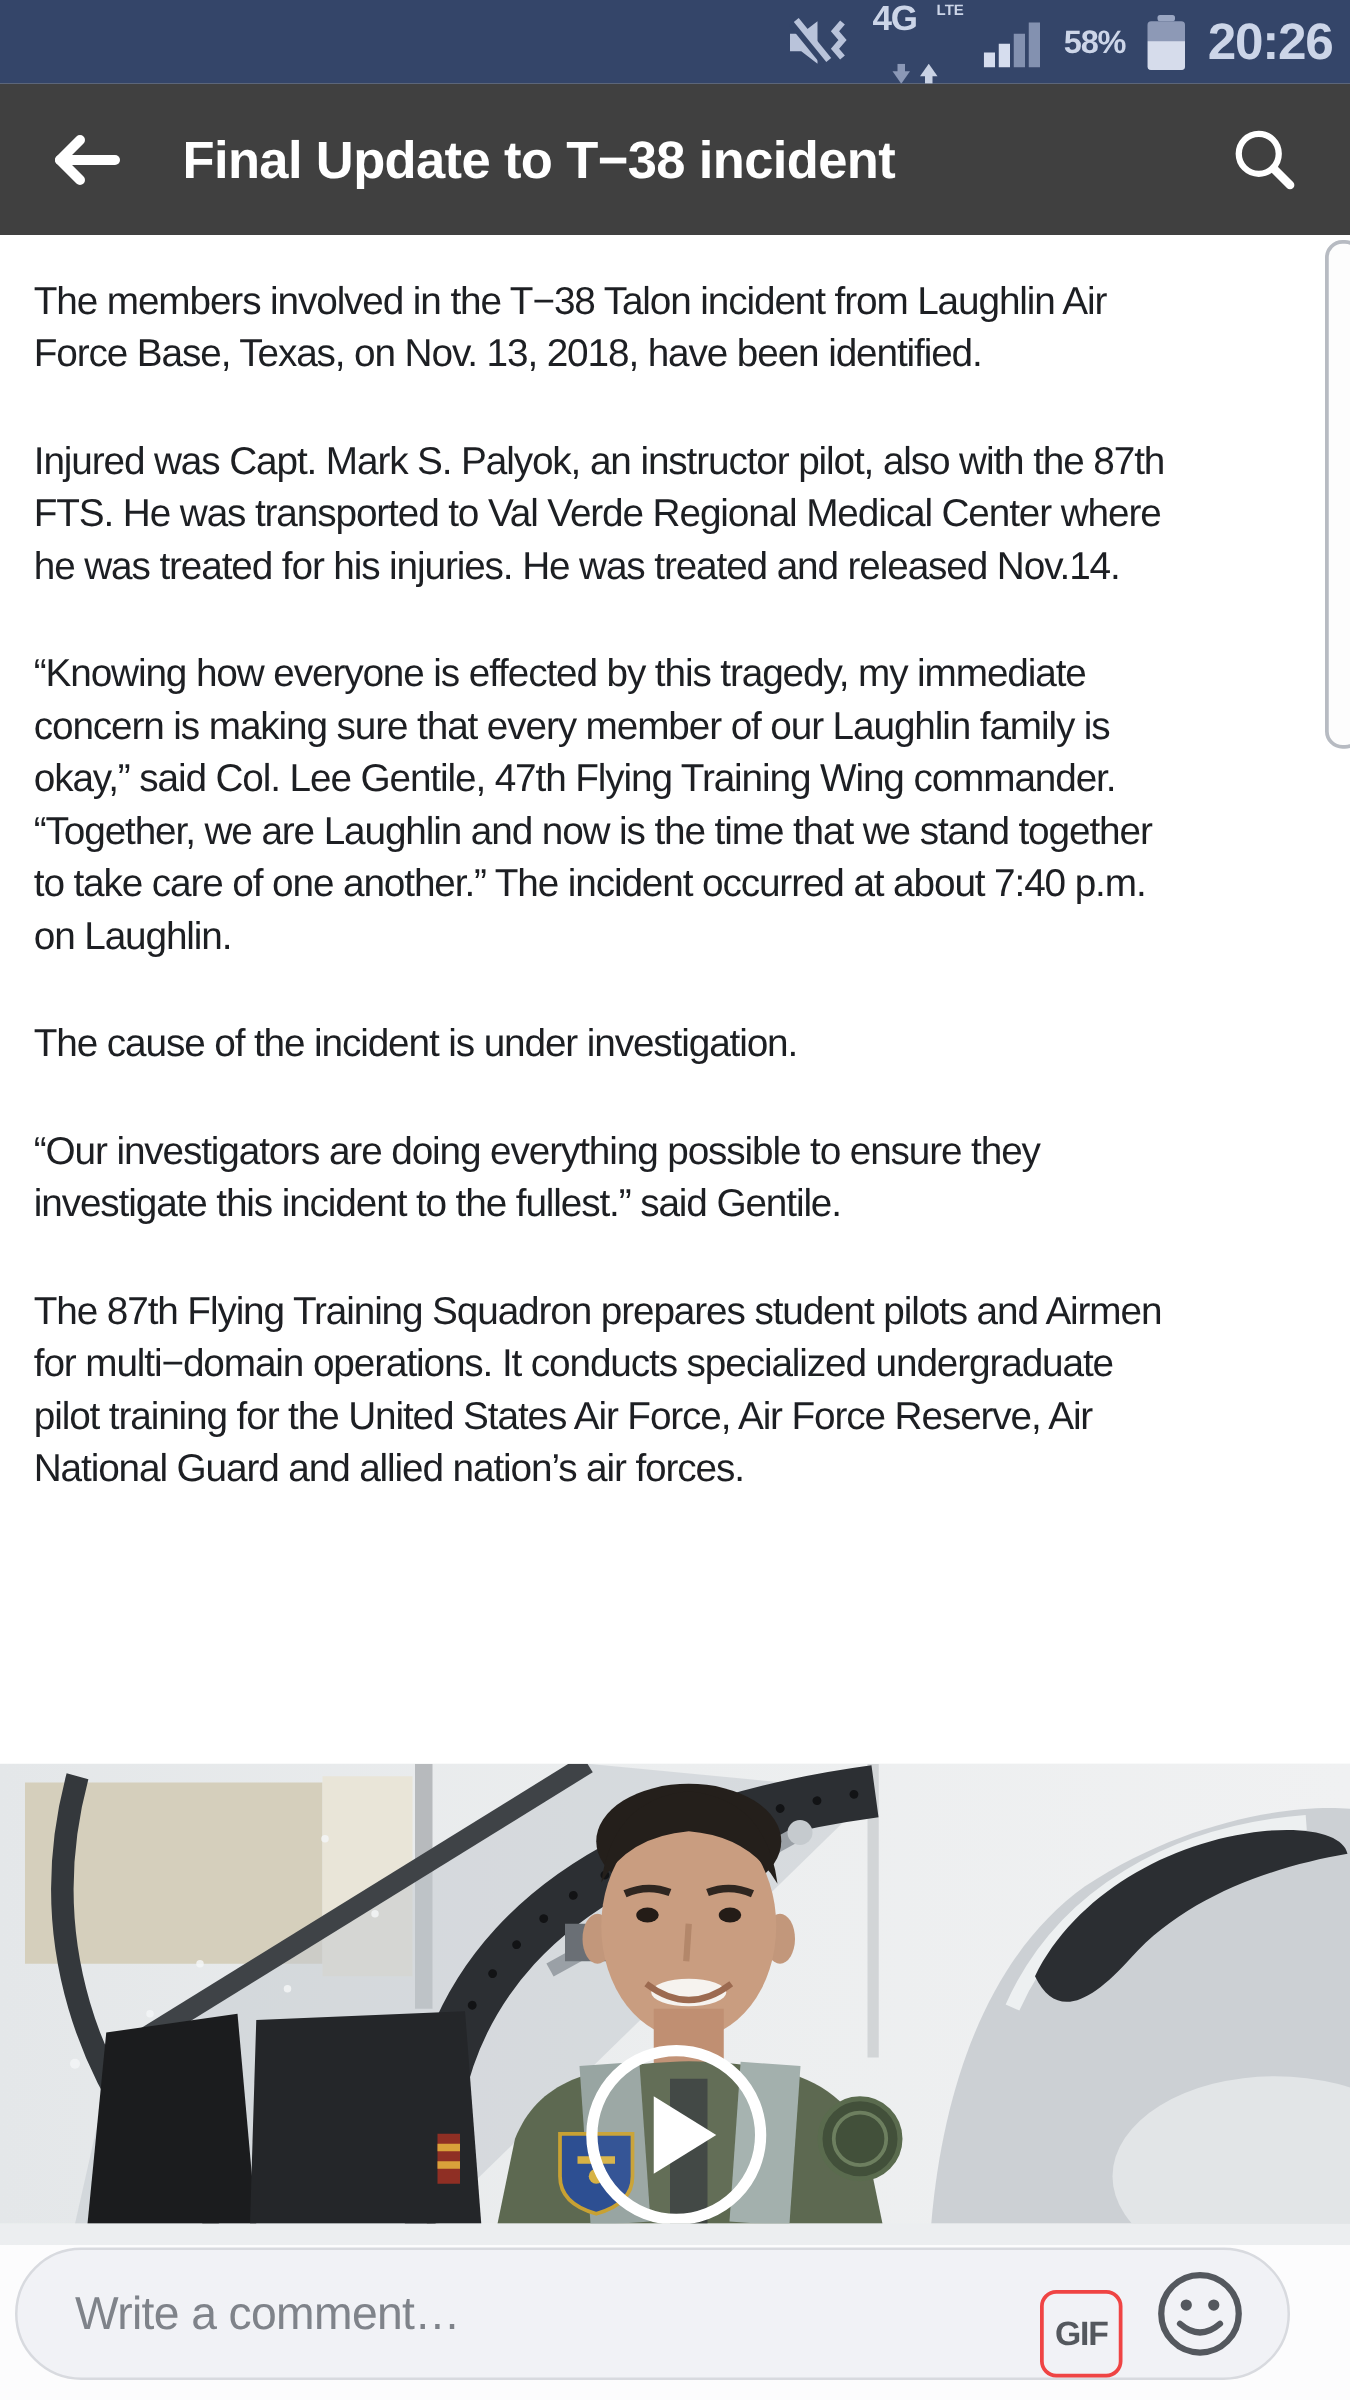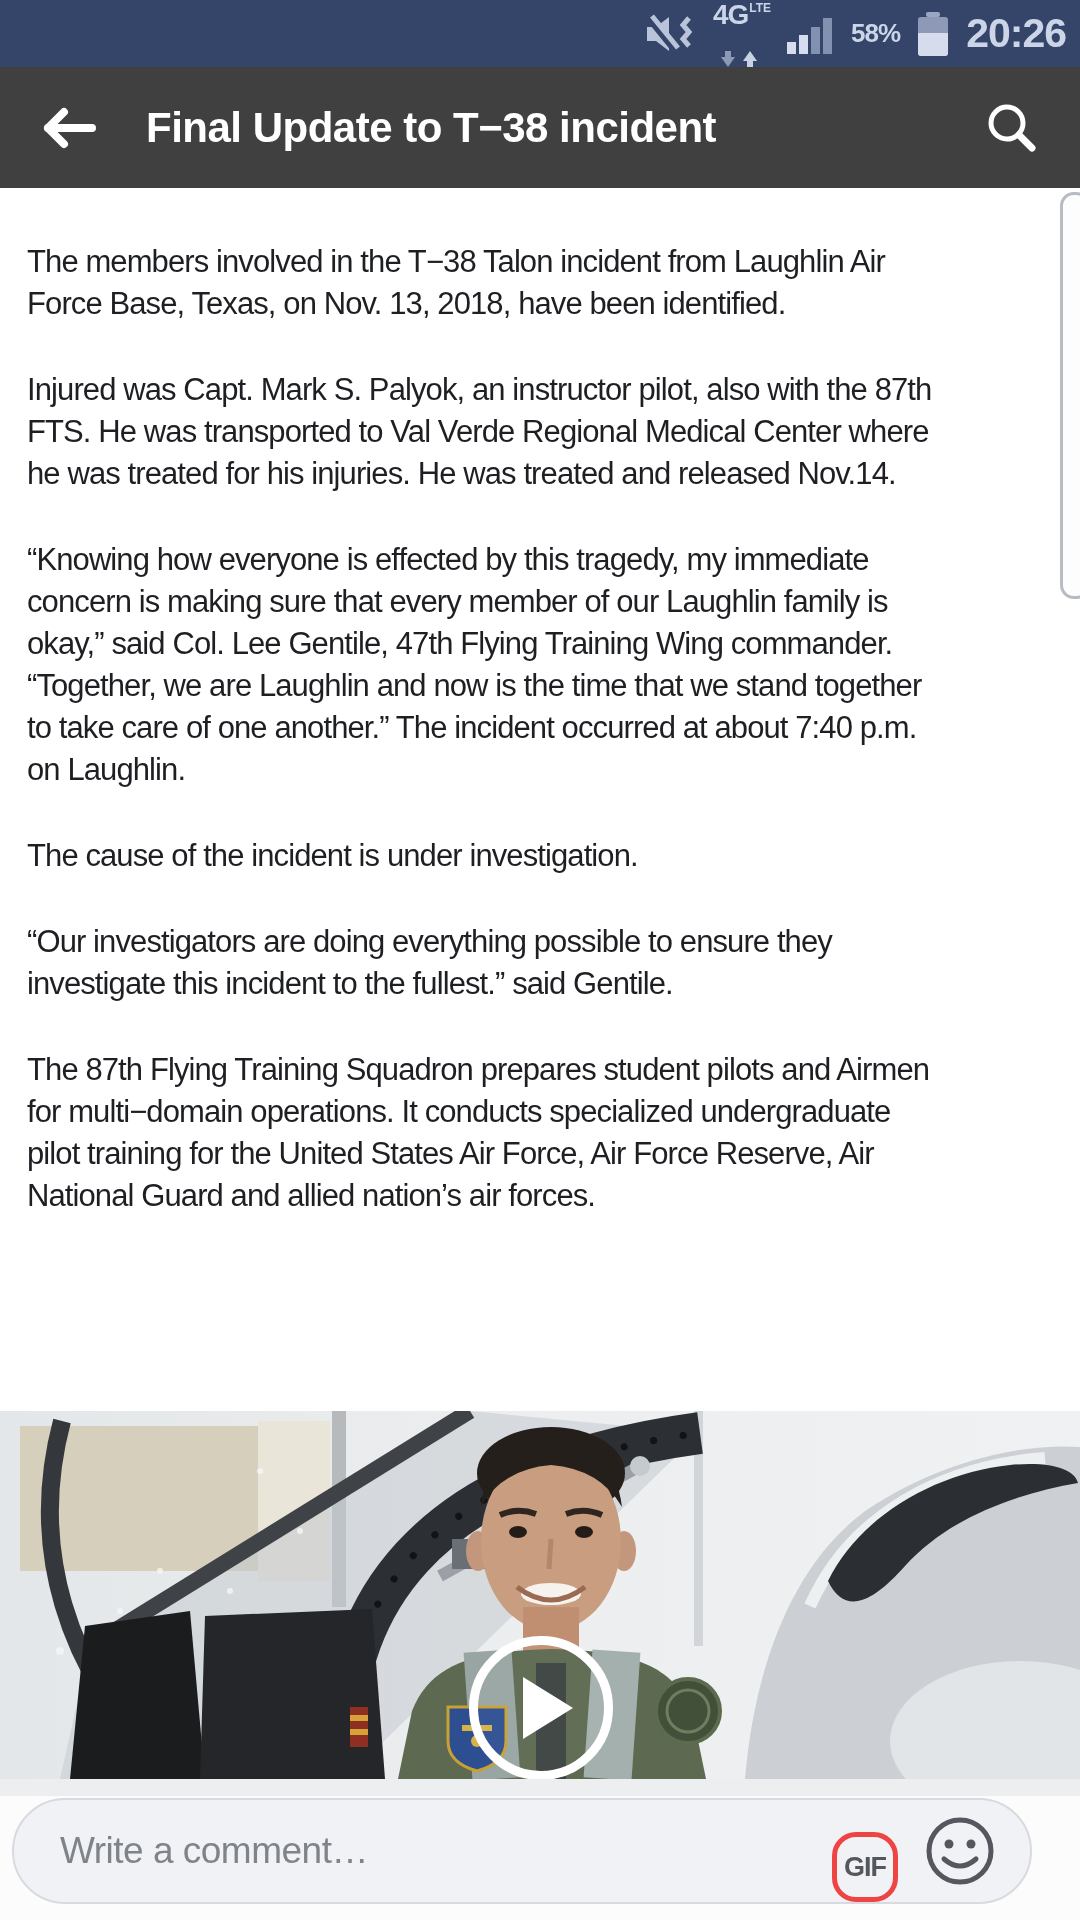--- a/index.html
+++ b/index.html
@@ -8,58 +8,58 @@
 
   
   .status-bar{position:absolute;left:0;top:0;width:1080px;height:67px;background:#344569;
               display:flex;align-items:center;justify-content:flex-end;gap:16px;
               padding-right:10px;box-sizing:border-box;color:#ccd5e8;}
   .sb-time{font-size:41px;font-weight:700;letter-spacing:-1px;margin-right:4px;}
   .sb-batt-pct{font-size:26px;letter-spacing:-1px;font-weight:bold;}
   .net-block{display:flex;flex-direction:column;align-items:center;line-height:1;gap:22px;}
   .net-top{display:flex;align-items:flex-start;}
   .net-4g{font-size:28px;font-weight:700;letter-spacing:-1px;}
-  .net-lte{font-size:12px;font-weight:700;margin-left:1px;margin-top:1px;}
+  .net-lte{font-size:12px;font-weight:700;margin-left:16px;margin-top:1px;}
   .battery{position:relative;width:30px;height:44px;margin:0 2px;}
   .battery .cap{position:absolute;left:8px;top:0;width:14px;height:5px;background:#9aa6c2;border-radius:2px;}
   .battery .shell{position:absolute;left:0;top:5px;width:30px;height:39px;background:#8p;
                   background:#8d99b6;border-radius:3px;overflow:hidden;}
   .battery .fill{position:absolute;left:0;bottom:0;width:100%;height:58%;background:#d6dcEB;background-color:#d6dceb;}
 
   
   .app-bar{position:absolute;left:0;top:67px;width:1080px;height:121px;background:#404040;
            display:flex;align-items:center;box-sizing:border-box;padding:0 40px;}
   .back-btn,.search-btn{background:none;border:none;padding:0;margin:0;cursor:pointer;display:flex;align-items:center;}
   .app-title{color:#ffffff;font-size:42px;font-weight:700;letter-spacing:-0.5px;margin:0 0 0 48px;flex:1;
              white-space:nowrap;overflow:hidden;}
 
   
   .content{position:absolute;left:0;top:188px;width:1080px;height:1223px;background:#ffffff;
-           box-sizing:border-box;padding:53px 20px 0 27px;}
+           box-sizing:border-box;padding:32px 20px 0 27px;}
   .content p{margin:0 0 44px 0;font-size:31px;line-height:42px;letter-spacing:-0.9px;
              color:#1d1f23;white-space:pre-line;}
   .scroll-thumb{position:absolute;right:-10px;top:4px;width:24px;height:401px;background:#fdfdfd;
                 border:3px solid #b7bbc2;border-radius:14px;}
 
   
   .video{position:absolute;left:0;top:1411px;width:1080px;height:368px;overflow:hidden;background:#e8eaec;}
   .play-btn{position:absolute;left:469px;top:225px;width:144px;height:144px;border:9px solid #ffffff;
             border-radius:50%;box-sizing:border-box;background:rgba(255,255,255,0.04);
             display:flex;align-items:center;justify-content:center;cursor:pointer;}
   .play-tri{width:0;height:0;border-left:50px solid #ffffff;border-top:31px solid transparent;
             border-bottom:31px solid transparent;margin-left:14px;}
 
   
   .gap-strip{position:absolute;left:0;top:1779px;width:1080px;height:17px;background:#eceef0;}
   .comment-bar{position:absolute;left:0;top:1796px;width:1080px;height:124px;background:#fcfcfd;}
   .comment-pill{position:absolute;left:12px;top:2px;width:1020px;height:106px;background:#f1f2f6;
                 border:2px solid #d8dadf;border-radius:55px;box-sizing:border-box;
                 display:flex;align-items:center;cursor:text;}
   .comment-placeholder{margin-left:46px;font-size:37px;color:#7f838a;letter-spacing:-0.5px;flex:1;}
-  .gif-btn{width:66px;height:70px;border:5px solid #ef4444;border-radius:24px;background:none;
+  .gif-btn{width:66px;height:70px;border:3px solid #ef4444;border-radius:13px;background:none;
            color:#54585e;font-size:27px;font-weight:700;display:flex;align-items:center;justify-content:center;
            margin-right:26px;cursor:pointer;box-sizing:border-box;letter-spacing:-1px;padding:0;margin-top:32px;}
   .emoji-btn{background:none;border:none;padding:0;margin-right:34px;cursor:pointer;display:flex;}
 </style>
 </head>
 <body>
 
 <div class="screen">
 
   <div class="status-bar">

